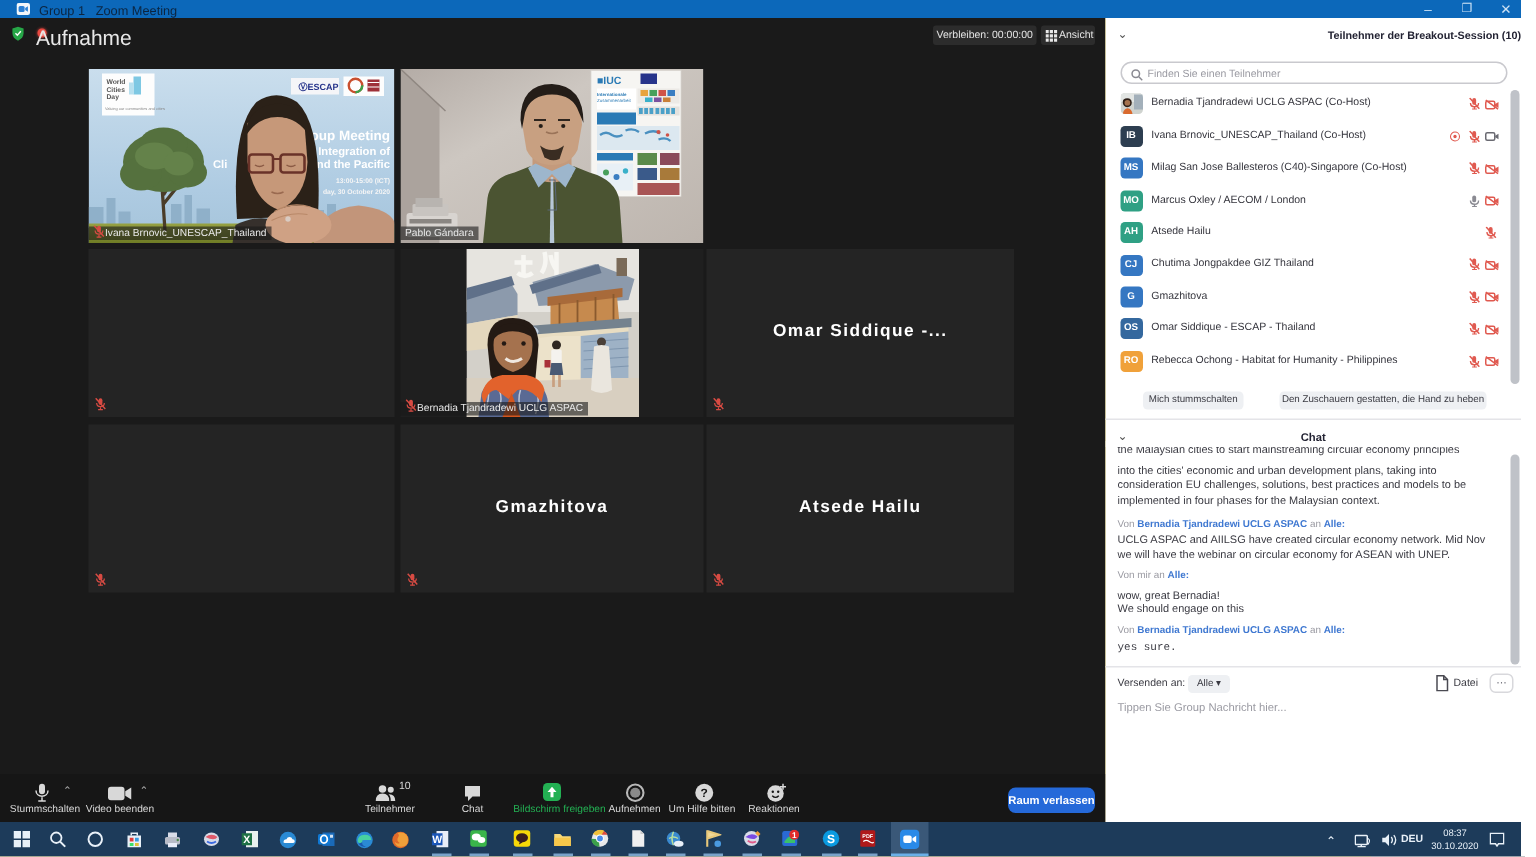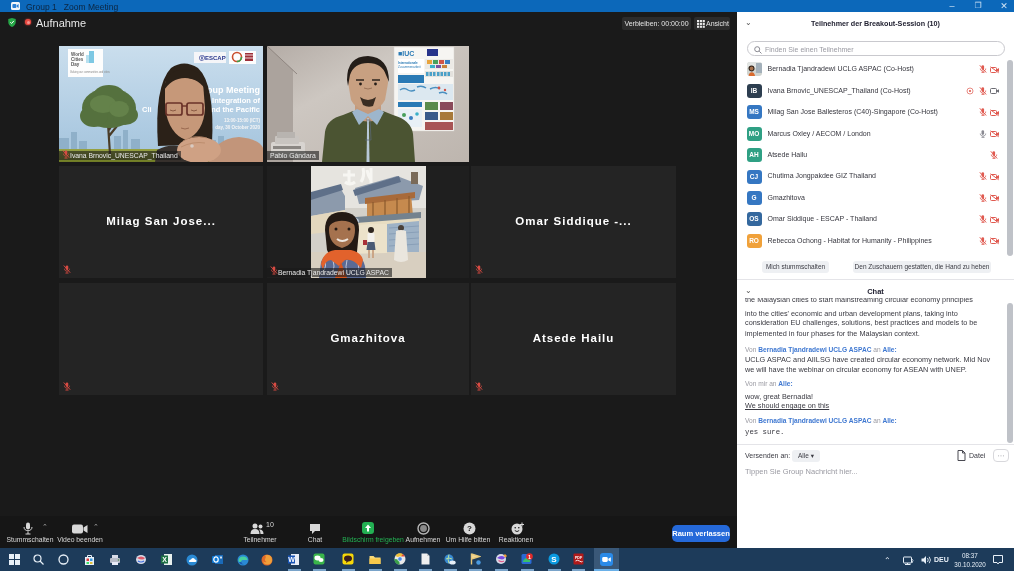--- a/index.html
+++ b/index.html
@@ -46,21 +46,21 @@
     <div class="abs winbtn" style="left:992px;">✕</div>
   </div>
   <div id="zoomwin" class="abs">
 
     <svg class="abs" style="left:8px;top:5px;" width="8" height="11" viewBox="0 0 9 11">
         <path d="M4.5 0.3 L8.7 1.5 V5 C8.7 7.8 7 9.6 4.5 10.7 C2 9.6 0.3 7.8 0.3 5 V1.5 Z" fill="#26a647"></path>
         <path d="M2.6 5.2 L4 6.6 L6.6 3.7" stroke="#fff" stroke-width="1.1" fill="none"></path>
       </svg>
     <div class="abs" style="left:25px;top:7.2px;width:6.2px;height:6.2px;border-radius:50%;background:#e84941;box-shadow:0 0 2px #e84941;"></div>
     <div class="abs" style="left:26.5px;top:8.7px;width:3.2px;height:3.2px;border-radius:50%;background:#f2958e;"></div>
-    <div class="abs" style="left:36px;top:5px;font-size:11px;color:#e8e8e8;">Aufnahme</div>
+    <div class="abs" style="left:24px;top:5px;font-size:14px;color:#e8e8e8;">Aufnahme</div>
     <div class="abs" style="left:622px;top:5px;width:69px;height:13px;background:#2c2c2c;border-radius:2px;color:#e4e4e4;font-size:7px;text-align:center;line-height:13px;">Verbleiben: 00:00:00</div>
     <div class="abs" style="left:694px;top:5px;width:36px;height:13px;background:#2c2c2c;border-radius:2px;color:#e4e4e4;font-size:7px;line-height:13px;"><span style="margin-left:12px;">Ansicht</span></div>
     <svg class="abs" style="left:697px;top:7.5px;" width="8" height="8" viewBox="0 0 9 9">
         <g fill="#e8e8e8">
           <rect x="0" y="0" width="2.4" height="2.4"></rect>
           <rect x="3.2" y="0" width="2.4" height="2.4"></rect>
           <rect x="6.4" y="0" width="2.4" height="2.4"></rect>
           <rect x="0" y="3.2" width="2.4" height="2.4"></rect>
           <rect x="3.2" y="3.2" width="2.4" height="2.4"></rect>
           <rect x="6.4" y="3.2" width="2.4" height="2.4"></rect>
@@ -244,21 +244,20 @@
           <rect x="8" y="90" width="24" height="8" rx="1" fill="#c8c4c0"></rect>
           <rect x="10" y="86" width="18" height="6" fill="#b8b4b0"></rect>
           <rect x="6" y="100" width="28" height="3" fill="#8a8682"></rect>
         </g>
       </svg>
       <div class="label" style="padding-left:3px;">Pablo Gándara</div>
     </div>
 
 
     <div class="tile" style="left:59px;top:154px;width:204px;height:112px;">
-      <div class="tname">Milag San Jose...</div>
       <svg class="micoff" viewBox="0 0 10 11">
           <g stroke="#d84b43" fill="#d84b43">
             <rect x="3.4" y="0.5" width="3.2" height="5.5" rx="1.6" stroke="none"></rect>
             <path d="M1.8 4.5 C1.8 8.5 8.2 8.5 8.2 4.5" fill="none" stroke-width="1"></path>
             <line x1="5" y1="8" x2="5" y2="10" stroke-width="1"></line>
             <line x1="3" y1="10" x2="7" y2="10" stroke-width="1"></line>
             <line x1="1" y1="0.5" x2="9" y2="9.5" stroke-width="1.2"></line>
           </g>
         </svg>
     </div>
@@ -446,21 +445,21 @@
         <circle cx="4.2" cy="5.8" r="0.8" fill="#161616"></circle>
         <circle cx="7.8" cy="5.8" r="0.8" fill="#161616"></circle>
         <path d="M3.8 8.5 q2.2 2.2 4.4 0" stroke="#161616" stroke-width="0.9" fill="none"></path>
         <path d="M11 0.5 v4 M9 2.5 h4" stroke="#d8d8d8" stroke-width="1"></path>
       </svg>
     <div class="tbitem" style="left:488px;top:20px;width:56px;">Reaktionen</div>
     <div class="abs" style="left:672px;top:9px;width:58px;height:17px;background:#2569d9;border-radius:5px;color:#fff;font-size:7.5px;font-weight:bold;text-align:center;line-height:17px;">Raum verlassen</div>
   </div>
   <div id="panel" class="abs">
     <div class="abs" style="left:8px;top:6px;color:#555;font-size:8px;">⌄</div>
-    <div class="abs" style="left:0;top:7px;width:277px;text-align:center;font-size:7.2px;font-weight:bold;color:#232333;">Teilnehmer der Breakout-Session (10)</div>
+    <div class="abs" style="left:0;top:7px;width:277px;text-align:right;font-size:7.2px;font-weight:bold;color:#232333;">Teilnehmer der Breakout-Session (10)</div>
     <div class="abs" style="left:10px;top:29px;width:258px;height:15px;border:1px solid #c9c9ce;border-radius:8px;background:#fff;">
       <svg class="abs" style="left:6px;top:4px;" width="8" height="8" viewBox="0 0 8 8">
           <circle cx="3.2" cy="3.2" r="2.5" fill="none" stroke="#8a8a92" stroke-width="1"></circle>
           <line x1="5.2" y1="5.2" x2="7.5" y2="7.5" stroke="#8a8a92" stroke-width="1"></line>
         </svg>
       <div class="abs" style="left:17px;top:3.5px;font-size:7px;color:#9a9aa2;">Finden Sie einen Teilnehmer</div>
     </div>
 
     <svg width="0" height="0" style="position:absolute;">
       <defs>
@@ -590,21 +589,21 @@
       <div class="abs" style="left:0;top:0;width:277px;height:4px;background:#fff;z-index:3;"></div>
       <div class="abs" style="left:8px;top:1px;font-size:7.3px;color:#3a3a42;white-space:nowrap;">the Malaysian cities to start mainstreaming circular economy principles</div>
       <div class="abs" style="left:8px;top:15.2px;font-size:7.3px;color:#3a3a42;white-space:nowrap;">into the cities' economic and urban development plans, taking into</div>
       <div class="abs" style="left:8px;top:24.1px;font-size:7.3px;color:#3a3a42;white-space:nowrap;">consideration EU challenges, solutions, best practices and models to be</div>
       <div class="abs" style="left:8px;top:34.8px;font-size:7.3px;color:#3a3a42;white-space:nowrap;">implemented in four phases for the Malaysian context.</div>
       <div class="abs" style="left:8px;top:51.9px;font-size:6.6px;white-space:nowrap;"><span style="color:#9a9aa2;">Von </span><span style="color:#3f78d1;font-weight:bold;">Bernadia Tjandradewi UCLG ASPAC</span><span style="color:#9a9aa2;"> an </span><span style="color:#3f78d1;font-weight:bold;">Alle:</span></div>
       <div class="abs" style="left:8px;top:60.7px;font-size:7.3px;color:#3a3a42;white-space:nowrap;">UCLG ASPAC and AIILSG have created circular economy network. Mid Nov</div>
       <div class="abs" style="left:8px;top:70.9px;font-size:7.3px;color:#3a3a42;white-space:nowrap;">we will have the webinar on circular economy for ASEAN with UNEP.</div>
       <div class="abs" style="left:8px;top:86.1px;font-size:6.6px;white-space:nowrap;"><span style="color:#9a9aa2;">Von mir an </span><span style="color:#3f78d1;font-weight:bold;">Alle:</span></div>
       <div class="abs" style="left:8px;top:97.7px;font-size:7.3px;color:#3a3a42;white-space:nowrap;">wow, great Bernadia!</div>
-      <div class="abs" style="left:8px;top:107.2px;font-size:7.3px;color:#3a3a42;white-space:nowrap;text-decoration:underline;">We should engage on this</div>
+      <div class="abs" style="left:8px;top:107.2px;font-size:7.3px;color:#3a3a42;white-space:nowrap;">We should engage on this</div>
       <div class="abs" style="left:8px;top:123.3px;font-size:6.6px;white-space:nowrap;"><span style="color:#9a9aa2;">Von </span><span style="color:#3f78d1;font-weight:bold;">Bernadia Tjandradewi UCLG ASPAC</span><span style="color:#9a9aa2;"> an </span><span style="color:#3f78d1;font-weight:bold;">Alle:</span></div>
       <div class="abs" style="left:8px;top:134.0px;font-size:7.3px;color:#3a3a42;white-space:nowrap;font-family:Liberation Mono, monospace;">yes sure.</div>
     </div>
     <div class="abs" style="left:0;top:432px;width:277px;height:1px;background:#e4e4e8;"></div>
     <div class="abs" style="left:8px;top:440px;font-size:7px;color:#3a3a42;">Versenden an:</div>
     <div class="abs" style="left:55px;top:437.5px;width:28px;height:12px;background:#eef0f3;border-radius:3px;font-size:6.5px;color:#3a3a42;text-align:center;line-height:12px;">Alle ▾</div>
     <svg class="abs" style="left:220px;top:438px;" width="9" height="11" viewBox="0 0 9 11">
         <path d="M1 0.5 h4.5 L8 3 V10.5 H1 Z" fill="none" stroke="#4a4a52" stroke-width="1"></path>
         <path d="M5.5 0.5 V3 H8" fill="none" stroke="#4a4a52" stroke-width="1"></path>
       </svg>

